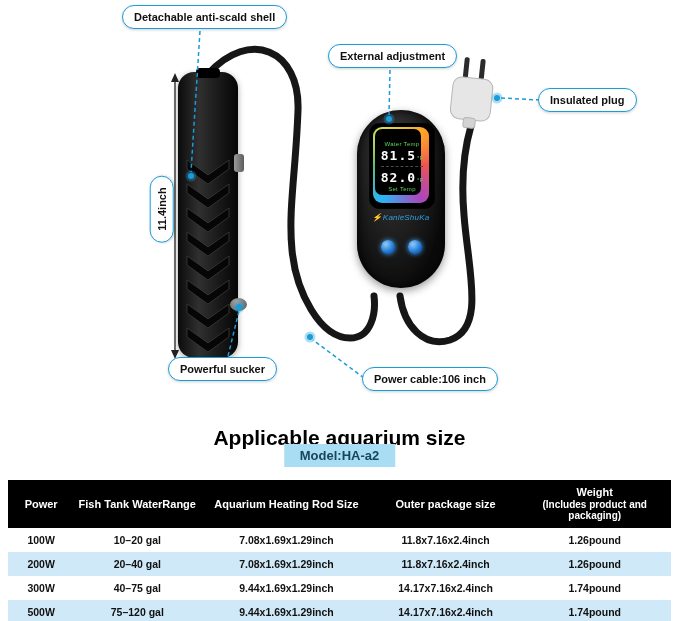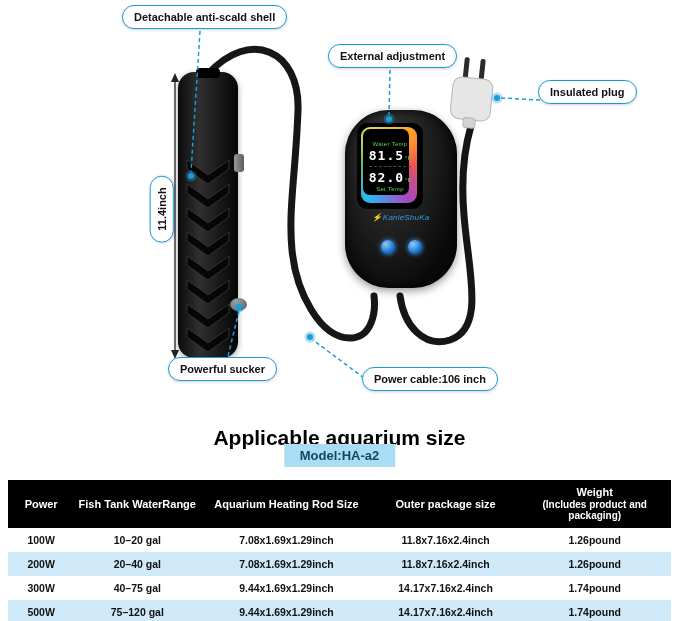--- a/index.html
+++ b/index.html
@@ -17,23 +17,23 @@
   
   .rod{position:absolute;left:178px;top:72px;width:60px;height:286px;z-index:2;
        background:linear-gradient(90deg,#0b0b0b,#303030 35%,#181818 70%,#050505);
        border-radius:16px;box-shadow:0 2px 6px rgba(0,0,0,.35);}
   .rod-cap{position:absolute;left:18px;top:-4px;width:24px;height:10px;background:#000;border-radius:4px;}
   .clip-knob{position:absolute;left:56px;top:82px;width:10px;height:18px;background:linear-gradient(90deg,#9a9a9a,#5c5c5c);border-radius:3px;z-index:2;}
   .sucker-knob{position:absolute;left:52px;top:226px;width:17px;height:13px;border-radius:50%;
        background:radial-gradient(circle at 40% 35%,#a8a8a8,#555);z-index:2;}
 
   
-  .controller{position:absolute;left:345px;top:110px;width:96px;height:178px;z-index:2;border-radius:44px;
+  .controller{position:absolute;left:357px;top:110px;width:88px;height:178px;z-index:2;border-radius:44px;
        background:radial-gradient(ellipse at 40% 25%,#3a3a3a,#0a0a0a 75%);
-       box-shadow:inset 0 0 10px #000,0 3px 8px rgba(0,0,0,.4);padding-left:16px;}
+       box-shadow:inset 0 0 10px #000,0 3px 8px rgba(0,0,0,.4);}
   .screen{position:absolute;left:12px;top:13px;width:64px;height:84px;background:#000;border-radius:10px;overflow:hidden;border:1px solid #050505;}
   .gauge{position:absolute;left:3px;top:3px;width:56px;height:76px;border-radius:9px;
        background:conic-gradient(from 210deg,#29b6f6,#66bb6a,#d4e157,#ffa726,#ef5350,#ab47bc,#29b6f6);}
   .gauge-inner{position:absolute;left:5px;top:5px;width:46px;height:66px;border-radius:7px;background:#000;}
   .screen-text{position:absolute;left:0;top:0;right:0;bottom:0;z-index:2;display:flex;flex-direction:column;
        align-items:center;justify-content:center;gap:1px;}
   .wt-label{font-size:6px;color:#5ad65a;letter-spacing:.3px;}
   .temp-row{display:flex;align-items:baseline;color:#fff;}
   .temp-value{font-family:"DejaVu Sans Mono",monospace;font-size:13px;font-weight:bold;letter-spacing:1px;}
   .temp-unit{font-size:6px;color:#5ad65a;margin-left:1px;}
@@ -152,21 +152,21 @@
         </g>
       <g>
           <circle cx="310" cy="337" r="5.5" fill="rgba(26,156,216,.35)"></circle>
           <circle cx="310" cy="337" r="3" fill="#1a9cd8"></circle>
         </g>
     </g>
   </svg>
 
   <div class="pill" style="left:328px;top:44px">External adjustment</div>
   <div class="pill" style="left:122px;top:5px">Detachable anti-scald shell</div>
-  <div class="pill" style="left:538px;top:80px">Insulated plug</div>
+  <div class="pill" style="left:538px;top:88px">Insulated plug</div>
   <div class="pill vertical" style="left:128px;top:197px">11.4inch</div>
   <div class="pill" style="left:168px;top:357px">Powerful sucker</div>
   <div class="pill" style="left:362px;top:367px">Power cable:106 inch</div>
 
   <div class="title">Applicable aquarium size</div>
   <div class="model-badge">Model:HA-a2</div>
 
   <table class="spec-table">
     <colgroup>
       <col style="width:10%">

